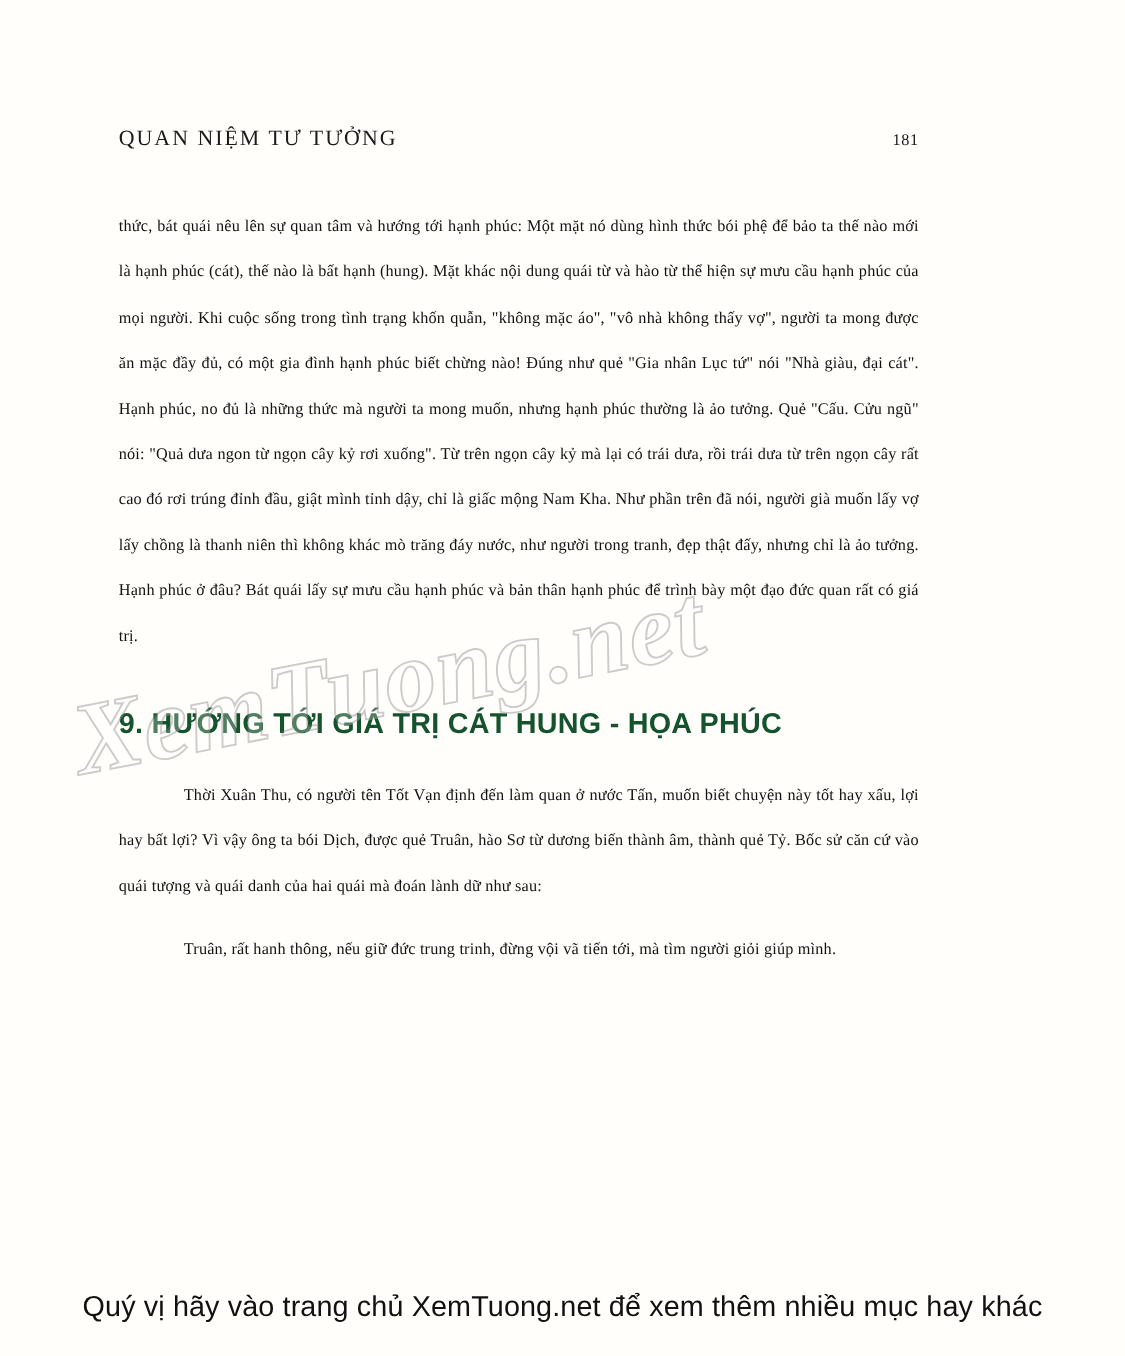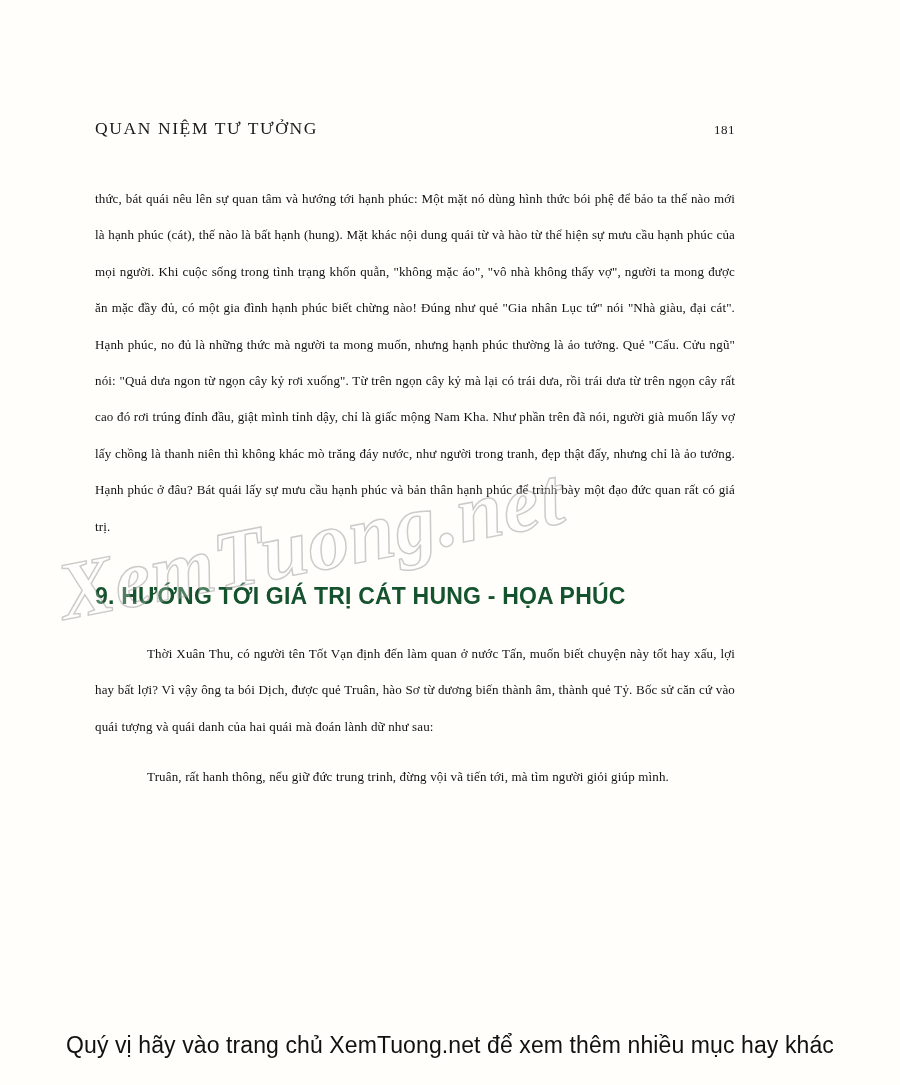--- a/index.html
+++ b/index.html
@@ -12,21 +12,21 @@
     width: 900px;
     height: 1085px;
     background: #fffefb;
     overflow: hidden;
     font-family: "Liberation Serif", serif;
     color: #111111;
   }
   .page-inner {
     position: absolute;
     left: 95px;
-    top: 118px;
+    top: 100px;
     width: 640px;
   }
   .header-row {
     display: flex;
     align-items: baseline;
     justify-content: space-between;
     width: 640px;
     margin-bottom: 42px;
   }
   .running-head {

